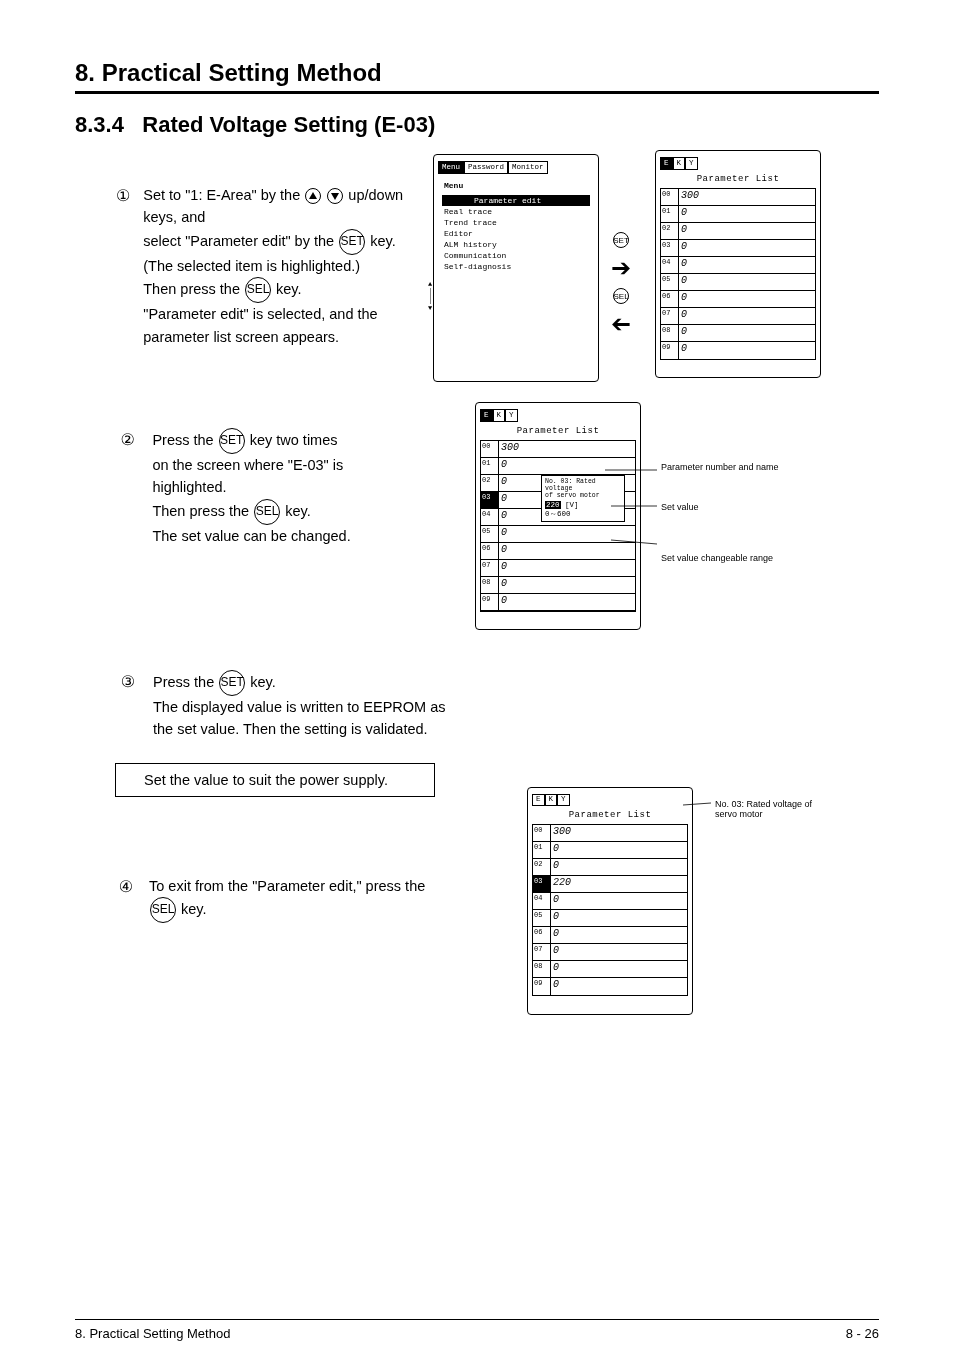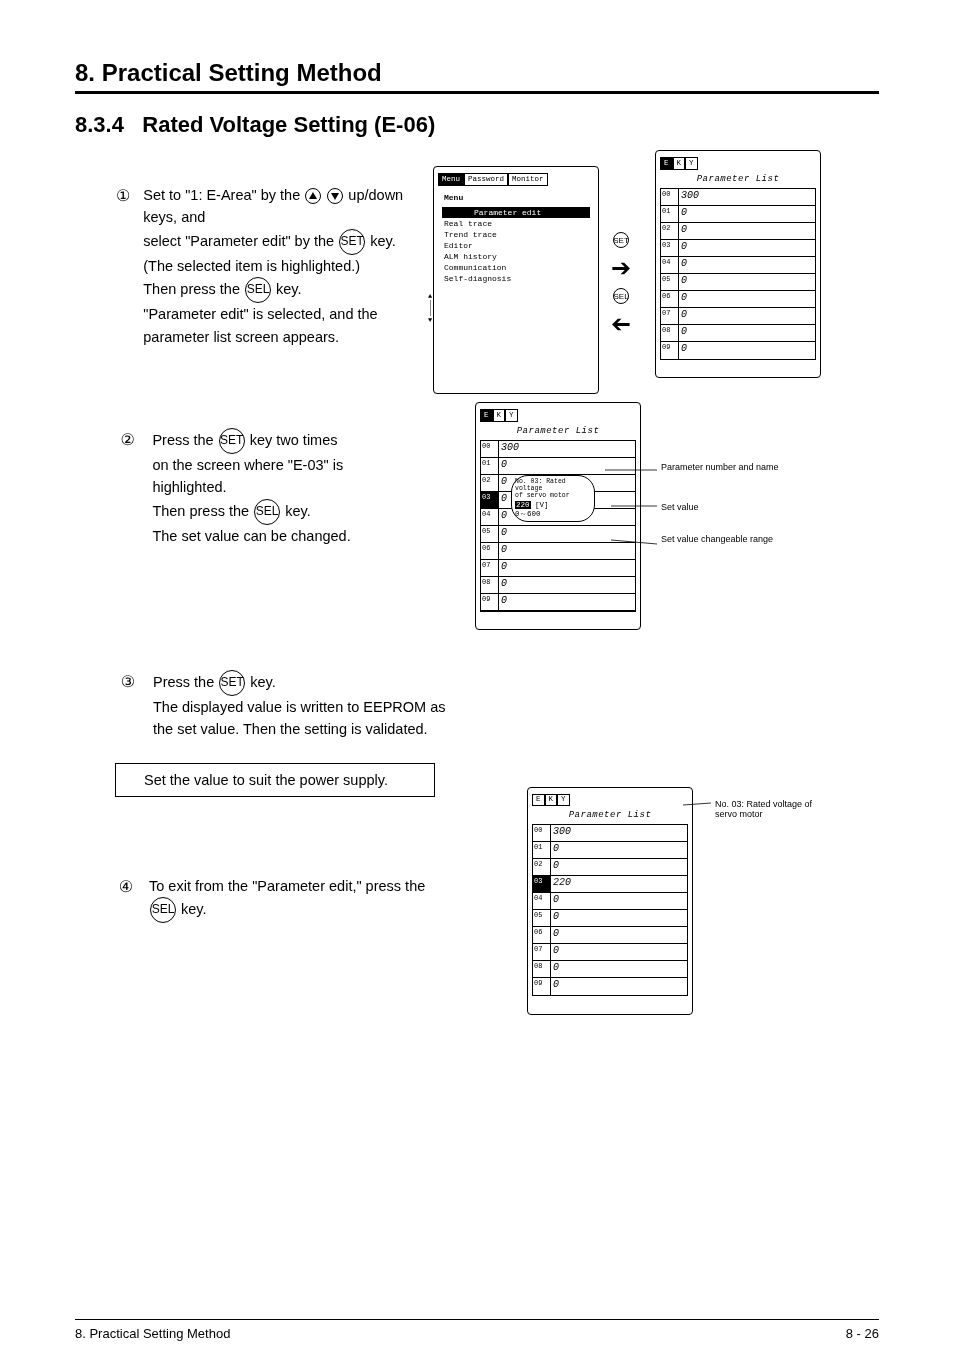--- a/index.html
+++ b/index.html
@@ -97,21 +97,21 @@
   .tab {
     border:1px solid #000; padding:1.5px 3px; font-size:7.5px; line-height:1;
   }
   .tab.active { background:#000; color:#fff; }
   .menu-line { padding: 1px 2px; font-size:8px; border-bottom: none; }
   .menu-line.sel { background:#000; color:#fff;padding-left:32px; }
   .list-screen .row { border-bottom:1px solid #000; height:17px; display:flex; }
   .list-screen .row:last-child{border-bottom:none;}
   .list-screen .row .a { width:18px; border-right:1px solid #000; font-size:7px; padding:1px 1px;}
   .list-screen .row .b { flex:1; font-size:10px; padding:1px 2px; position:relative;font-style:italic;}
-  .list-title { font-size:9px; text-align:center; margin-bottom:4px; letter-spacing:0.5px;font-style:italic;}
+  .list-title { font-size:9px; text-align:center; margin-bottom:4px; letter-spacing:0.5px;}
   .editbox {
     position:absolute; border:1px solid #000; background:#fff; font-size:7.5px;
     padding:2px 3px;
   }
   .editbox .sel { background:#000; color:#fff; padding:0 1px;}
   .side-note { font-size:9px; position:absolute; white-space:nowrap;}
   .bigarrow { font-size:24px; }
   .small-circ { width:16px;height:16px;border:1.2px solid #000;border-radius:50%; display:flex;align-items:center;justify-content:center;font-size:8px;}
   .footer {
     position:absolute; left:0; right:0; bottom:14px;
@@ -127,21 +127,21 @@
 <body>
 
 <div class="page">
   <div class="inner">
 
     <div class="section-title">8. Practical Setting Method</div>
     <hr class="rule">
 
     <div class="heading">
       <span>8.3.4</span>&nbsp;&nbsp;
-      <span>Rated Voltage Setting (E-06)</span>
+      <span>Rated Voltage Setting (E-03)</span>
     </div>
 
 
 
     <div class="figs" style="height:248px;">
 
       <div style="position:absolute; left:40px; top:34px; width:300px;">
         <div style="display:flex; gap:12px;">
           <div class="step-num">①</div>
           <div class="step-text">
@@ -160,21 +160,21 @@
             <span>select "Parameter edit" by the</span>
             <span class="key">SET</span> key.<br>
             <span>(The selected item is highlighted.)</span><br>
             <span>Then press the</span>
             <span class="key">SEL</span> key.<br>
             <span>"Parameter edit" is selected, and the parameter list screen appears.</span>
           </div>
         </div>
       </div>
 
-      <div class="screen" style="position:absolute; left:358px; top:16px; width:166px; height:228px;">
+      <div class="screen" style="position:absolute; left:358px; top:4px; width:166px; height:228px;">
         <div class="tabs">
           <div class="tab active">Menu</div>
           <div class="tab">Password</div>
           <div class="tab">Monitor</div>
         </div>
         <div style="margin:6px 4px 0 4px;">
           <div class="menu-line" style="font-weight:bold; margin-bottom:4px;">Menu</div>
           <div class="menu-line sel">Parameter edit</div>
           <div class="menu-line">Real trace</div>
           <div class="menu-line">Trend trace</div>
@@ -303,36 +303,36 @@
             </div>
           <div class="row">
               <div class="a">08</div>
               <div class="b">0</div>
             </div>
           <div class="row">
               <div class="a">09</div>
               <div class="b">0</div>
             </div>
 
-          <div class="editbox" style="left:30px; top:34px; width:84px;border-radius:17px;">
+          <div class="editbox" style="left:60px; top:34px; width:84px;">
             <div style="font-size:6.5px; line-height:1.1;">
               <span>No. 03: Rated voltage</span><br>
               <span>of servo motor</span>
             </div>
             <div style="margin-top:2px;"><span class="sel">220</span> <span>[V]</span></div>
             <div>0～600</div>
           </div>
         </div>
       </div>
 
       <div class="side-note" style="left:586px; top:60px;">
         <span>Parameter number and name</span>
       </div>
       <div class="side-note" style="left:586px; top:100px;">Set value</div>
-      <div class="side-note" style="left:586px; top:132px; white-space:normal; width:130px; line-height:1.15;">Set value changeable range</div>
+      <div class="side-note" style="left:586px; top:151px; white-space:normal; width:130px; line-height:1.15;">Set value changeable range</div>
       <svg style="position:absolute;left:530px;top:60px;overflow:visible;" width="60" height="100">
         <line x1="0" y1="8" x2="52" y2="8" stroke="#000" stroke-width="0.8"></line>
         <line x1="6" y1="44" x2="52" y2="44" stroke="#000" stroke-width="0.8"></line>
         <line x1="6" y1="78" x2="52" y2="82" stroke="#000" stroke-width="0.8"></line>
       </svg>
     </div>
 
     <div style="display:flex; gap:12px; padding-left:40px; margin-top:8px;">
       <div class="step-num">③</div>
       <div class="step-text" style="max-width:300px;">

